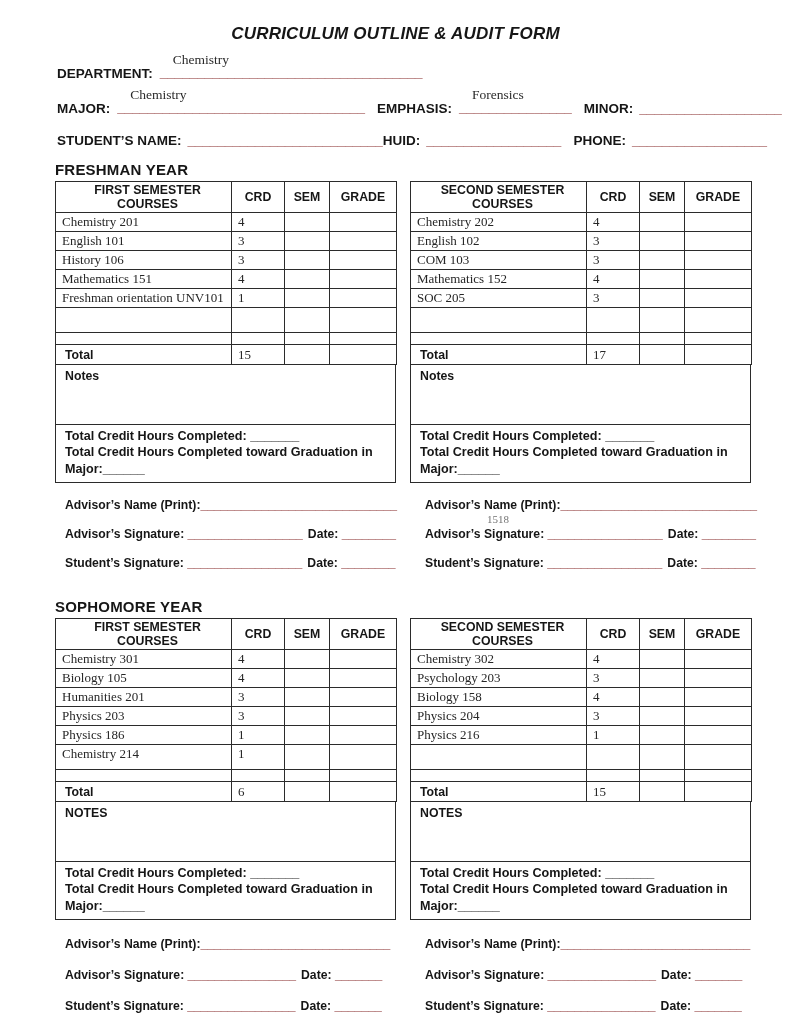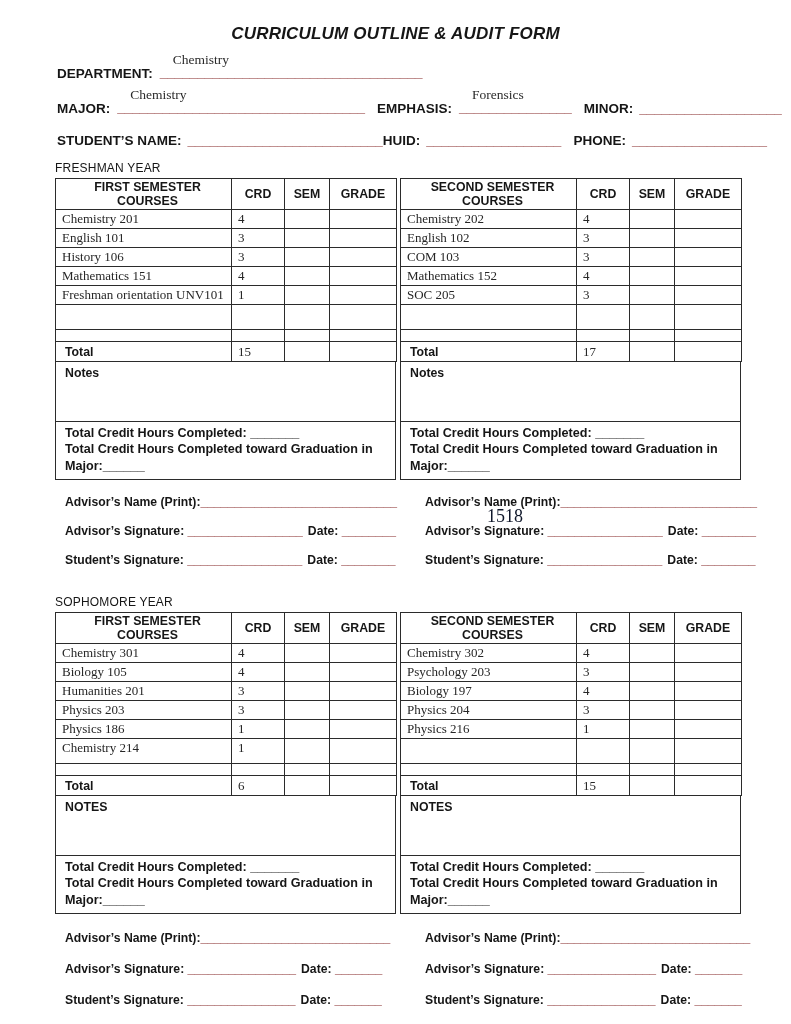--- a/index.html
+++ b/index.html
@@ -18,24 +18,24 @@
   .lbl{font-weight:bold;font-size:13.5px;white-space:nowrap;color:#161616;}
   .uline{font-weight:bold;font-size:13.5px;white-space:nowrap;color:#7f1d1d;letter-spacing:0;}
   .fill{position:relative;display:inline-block;margin-left:7px;}
   .fill .val{
     position:absolute;left:13px;bottom:13px;
     font-family:"Liberation Serif",serif;font-size:13.5px;font-weight:normal;color:#2a2a2a;
   }
   .gap12{margin-left:12px;}
   .gap6{margin-left:6px;}
 
-  .section-label{margin:13px 0 3px 55px;font-weight:normal;font-size:12px;color:#161616;letter-spacing:.2px;}
+  .section-label{margin:13px 0 3px 55px;font-weight:bold;font-size:15px;color:#161616;letter-spacing:.2px;}
 
   
-  .tables-row{display:flex;margin-left:55px;gap:4px;}
+  .tables-row{display:flex;margin-left:55px;gap:14px;}
   .tblock{width:341px;}
   table.ctable{border-collapse:collapse;width:341px;table-layout:fixed;}
   .col-name{width:176px;}.col-crd{width:53px;}.col-sem{width:45px;}.col-grade{width:67px;}
   table.ctable th,table.ctable td{border:1.6px solid #2b2b2b;overflow:hidden;}
   table.ctable th{font-size:12.3px;font-weight:bold;height:23px;text-align:center;color:#161616;}
   th.th-name{text-align:left;padding-left:9px;}
   td.name{
     font-family:"Liberation Serif",serif;font-size:13px;color:#262626;
     height:16px;padding:1px 2px 1px 6px;white-space:nowrap;
   }
@@ -56,21 +56,21 @@
 
   
   .sig-row{display:flex;justify-content:space-between;margin:15px 36px 0 65px;}
   .sig-col{width:330px;}
   .sig-item{font-size:12.2px;margin-bottom:15px;white-space:nowrap;}
   .sig-item .lbl{font-size:12.2px;}
   .sig-item .uline{font-size:12.2px;}
   .sig-item .date-lbl{margin-left:5px;}
   .sig-item.tight{margin-bottom:0;}
   .code{
-    font-family:"Liberation Serif",serif;font-size:18px;color:#0f172a;
+    font-family:"Liberation Serif",serif;font-size:11px;color:#737373;
     margin-left:62px;height:15px;line-height:15px;
   }
   .sig-row.bottom{margin-top:17px;}
   .sig-row.bottom .sig-item{margin-bottom:17px;}
 </style>
 </head>
 <body>
 
 <div class="page">
 
@@ -379,21 +379,21 @@
               <td></td>
               <td></td>
             </tr>
           <tr>
               <td class="name">Psychology 203</td>
               <td class="crd">3</td>
               <td></td>
               <td></td>
             </tr>
           <tr>
-              <td class="name">Biology 197</td>
+              <td class="name">Biology 158</td>
               <td class="crd">4</td>
               <td></td>
               <td></td>
             </tr>
           <tr>
               <td class="name">Physics 204</td>
               <td class="crd">3</td>
               <td></td>
               <td></td>
             </tr>

